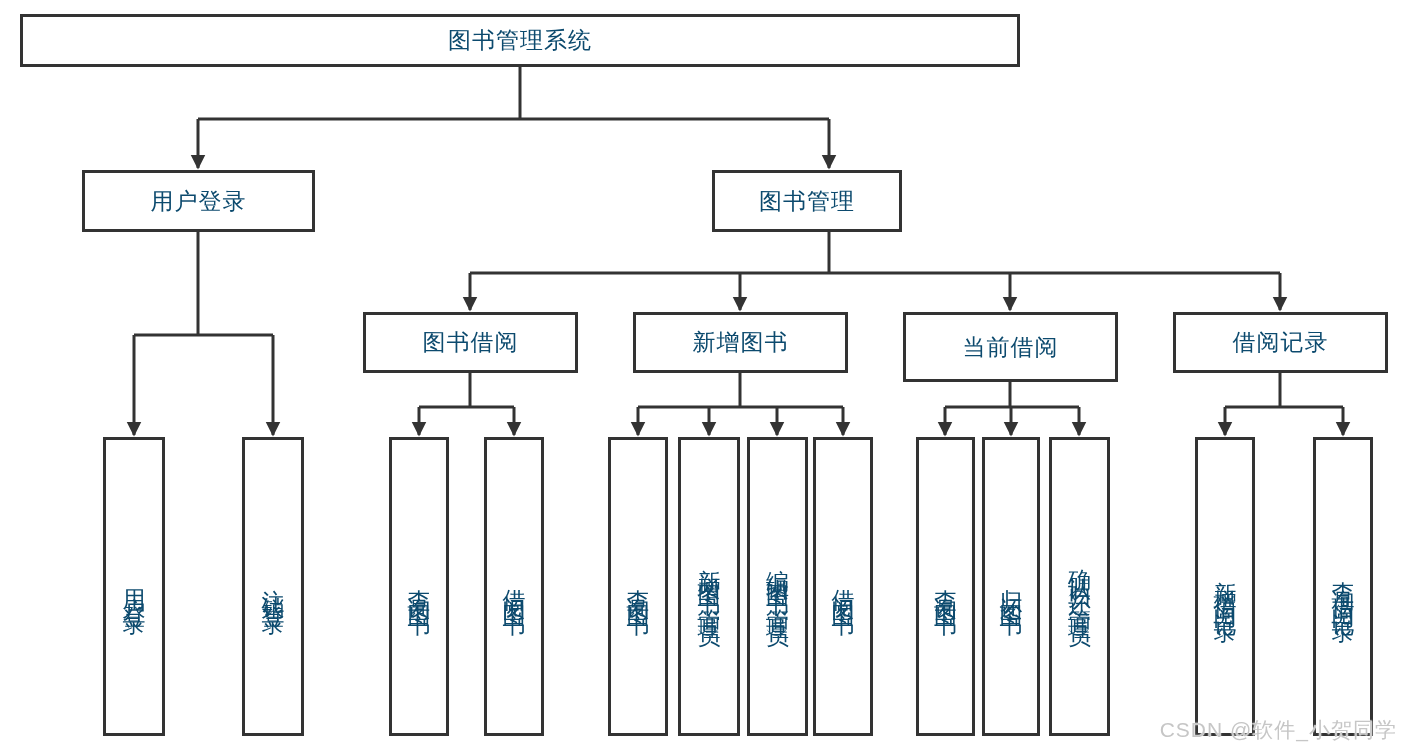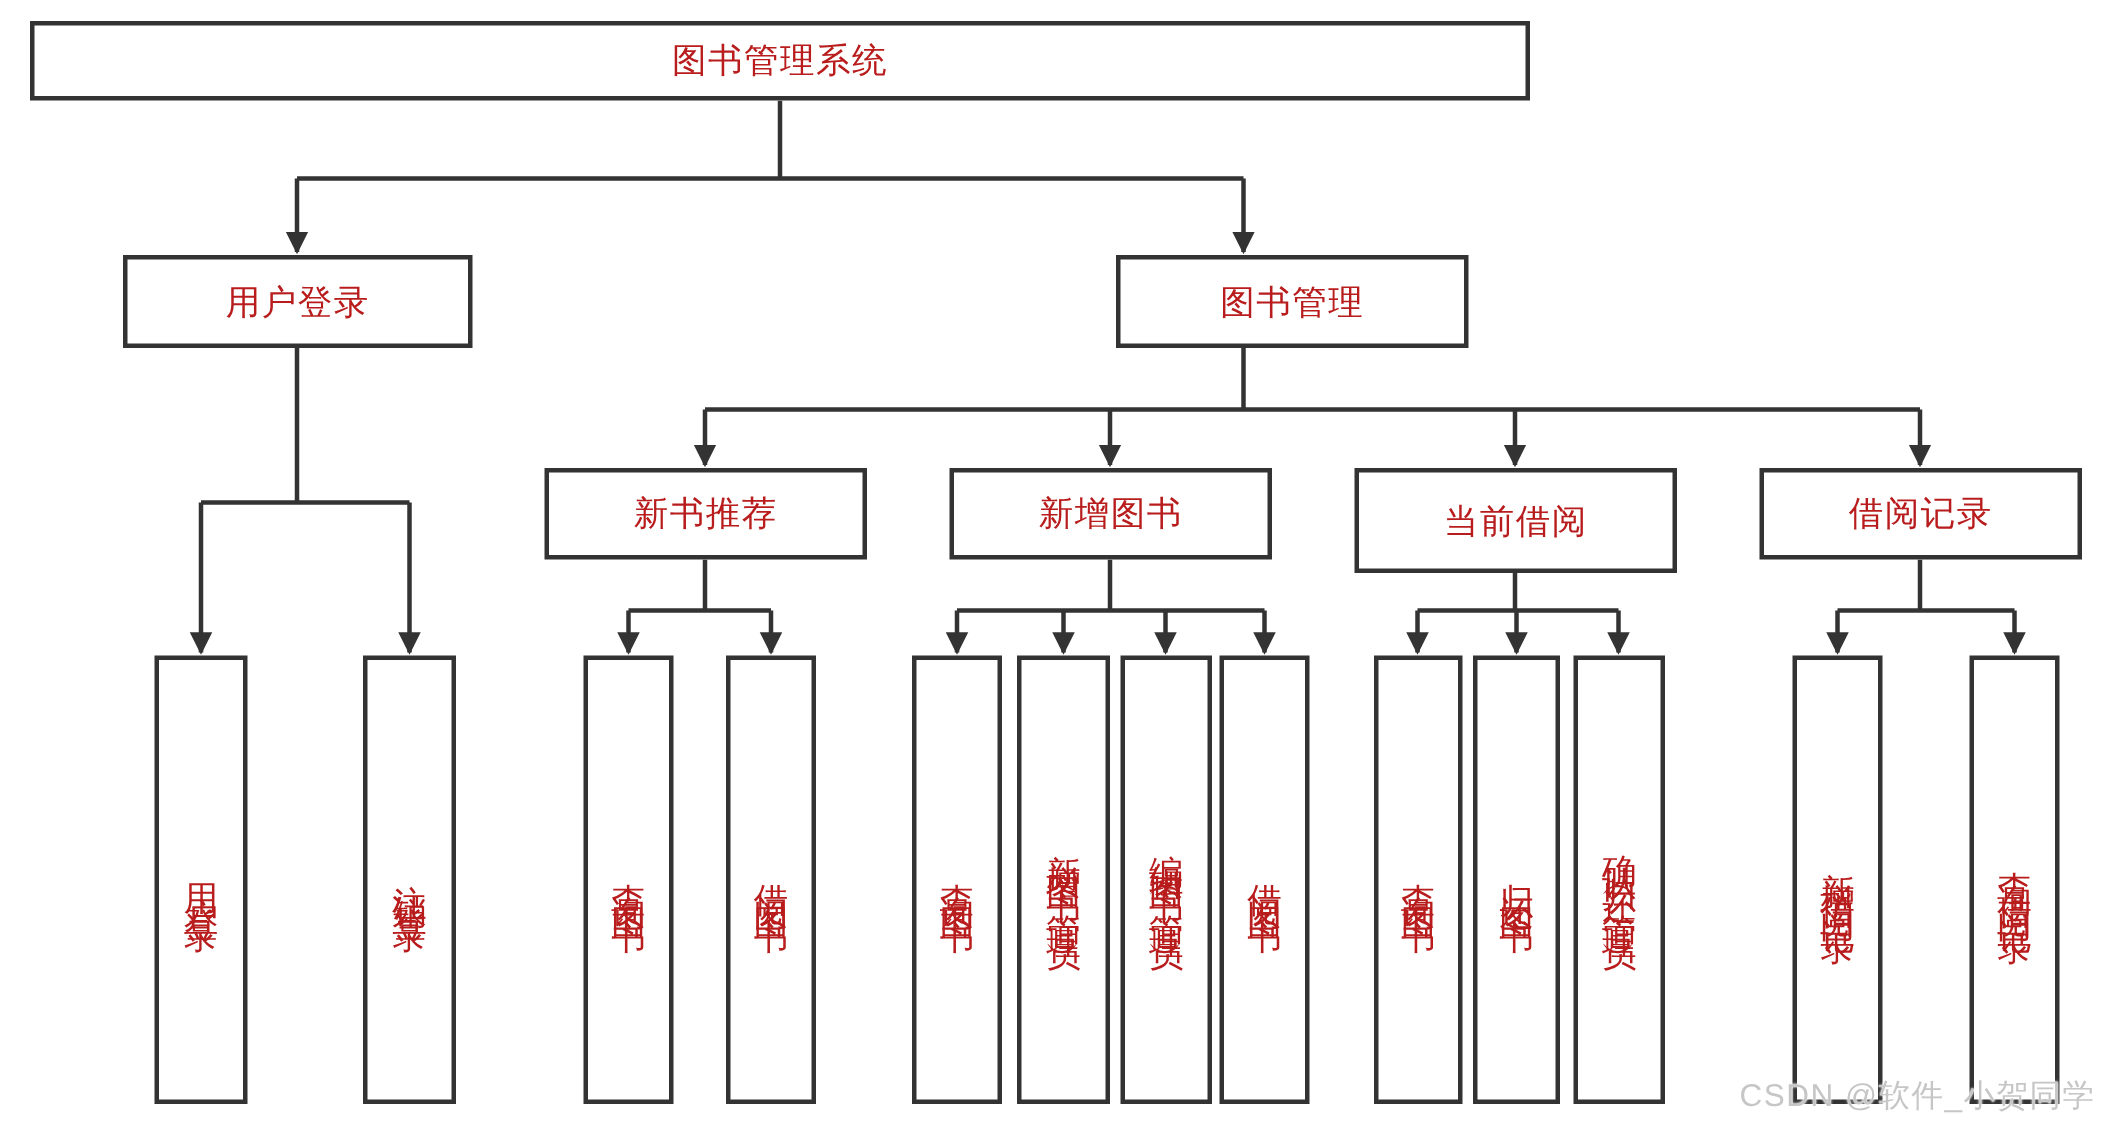--- a/index.html
+++ b/index.html
@@ -25,21 +25,21 @@
     z-index: 1;
   }
   .node {
     position: absolute;
     box-sizing: border-box;
     border: 3px solid #333333;
     background: #ffffff;
     display: flex;
     align-items: center;
     justify-content: center;
-    color: #b91c1c;
+    color: #0c4a6e;
     z-index: 2;
   }
   .node-h {
     font-size: 23px;
     letter-spacing: 1px;
   }
   .node-v {
     font-size: 23px;
   }
   .node-v .vtext {
@@ -111,23 +111,23 @@
       <path d="M 1280 373 V 407"></path>
       <path d="M 1225 407 H 1343"></path>
       <path d="M 1225 407 V 435" marker-end="url(#arrow)"></path>
       <path d="M 1343 407 V 435" marker-end="url(#arrow)"></path>
     </g>
   </svg>
 
   <div class="node node-h" style="left:20px; top:14px; width:1000px; height:53px;">图书管理系统</div>
 
   <div class="node node-h" style="left:82px; top:170px; width:233px; height:62px;">用户登录</div>
-  <div class="node node-h" style="left:744px; top:170px; width:235px; height:62px;font-family:Liberation Mono, monospace;">图书管理</div>
+  <div class="node node-h" style="left:712px; top:170px; width:190px; height:62px;font-family:Liberation Mono, monospace;">图书管理</div>
 
-  <div class="node node-h" style="left:363px; top:312px; width:215px; height:61px;">新书推荐</div>
+  <div class="node node-h" style="left:363px; top:312px; width:215px; height:61px;">图书借阅</div>
   <div class="node node-h" style="left:633px; top:312px; width:215px; height:61px;">新增图书</div>
   <div class="node node-h" style="left:903px; top:312px; width:215px; height:70px;">当前借阅</div>
   <div class="node node-h" style="left:1173px; top:312px; width:215px; height:61px;">借阅记录</div>
 
   <div class="node node-v" style="left:103px; top:437px; width:62px; height:299px;">
     <span class="vtext">用户登录</span>
   </div>
   <div class="node node-v" style="left:242px; top:437px; width:62px; height:299px;">
     <span class="vtext">注销登录</span>
   </div>

